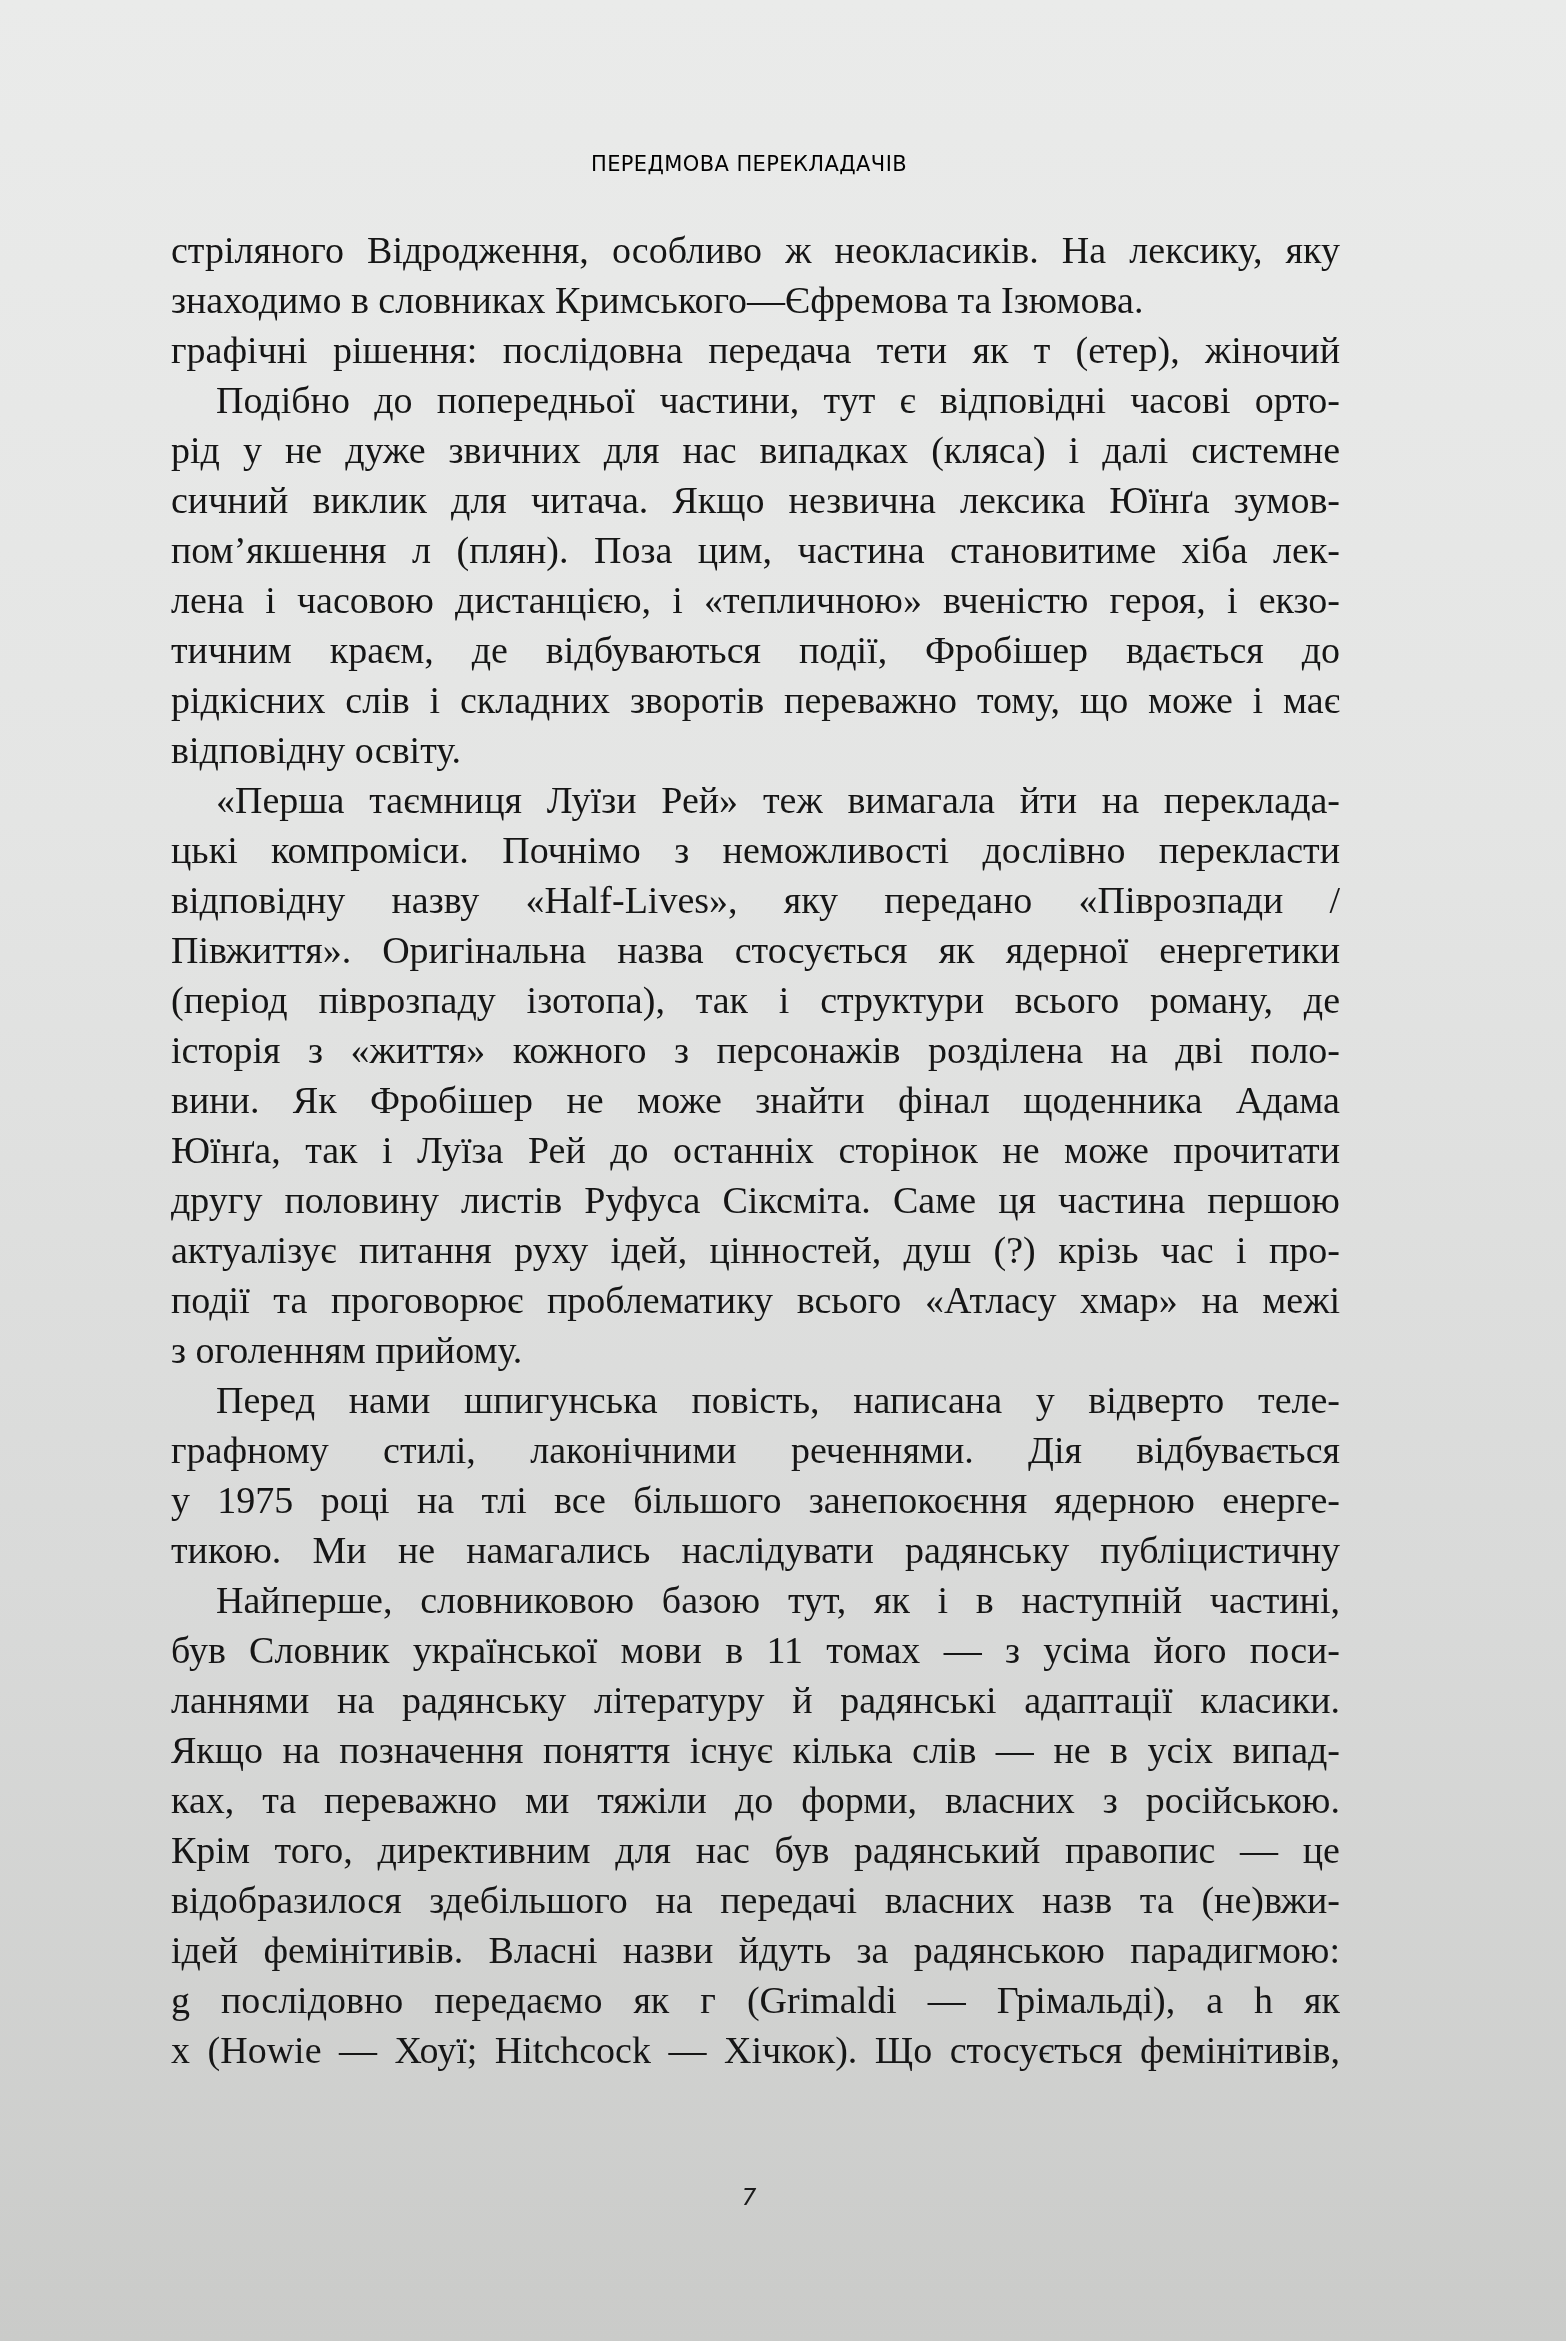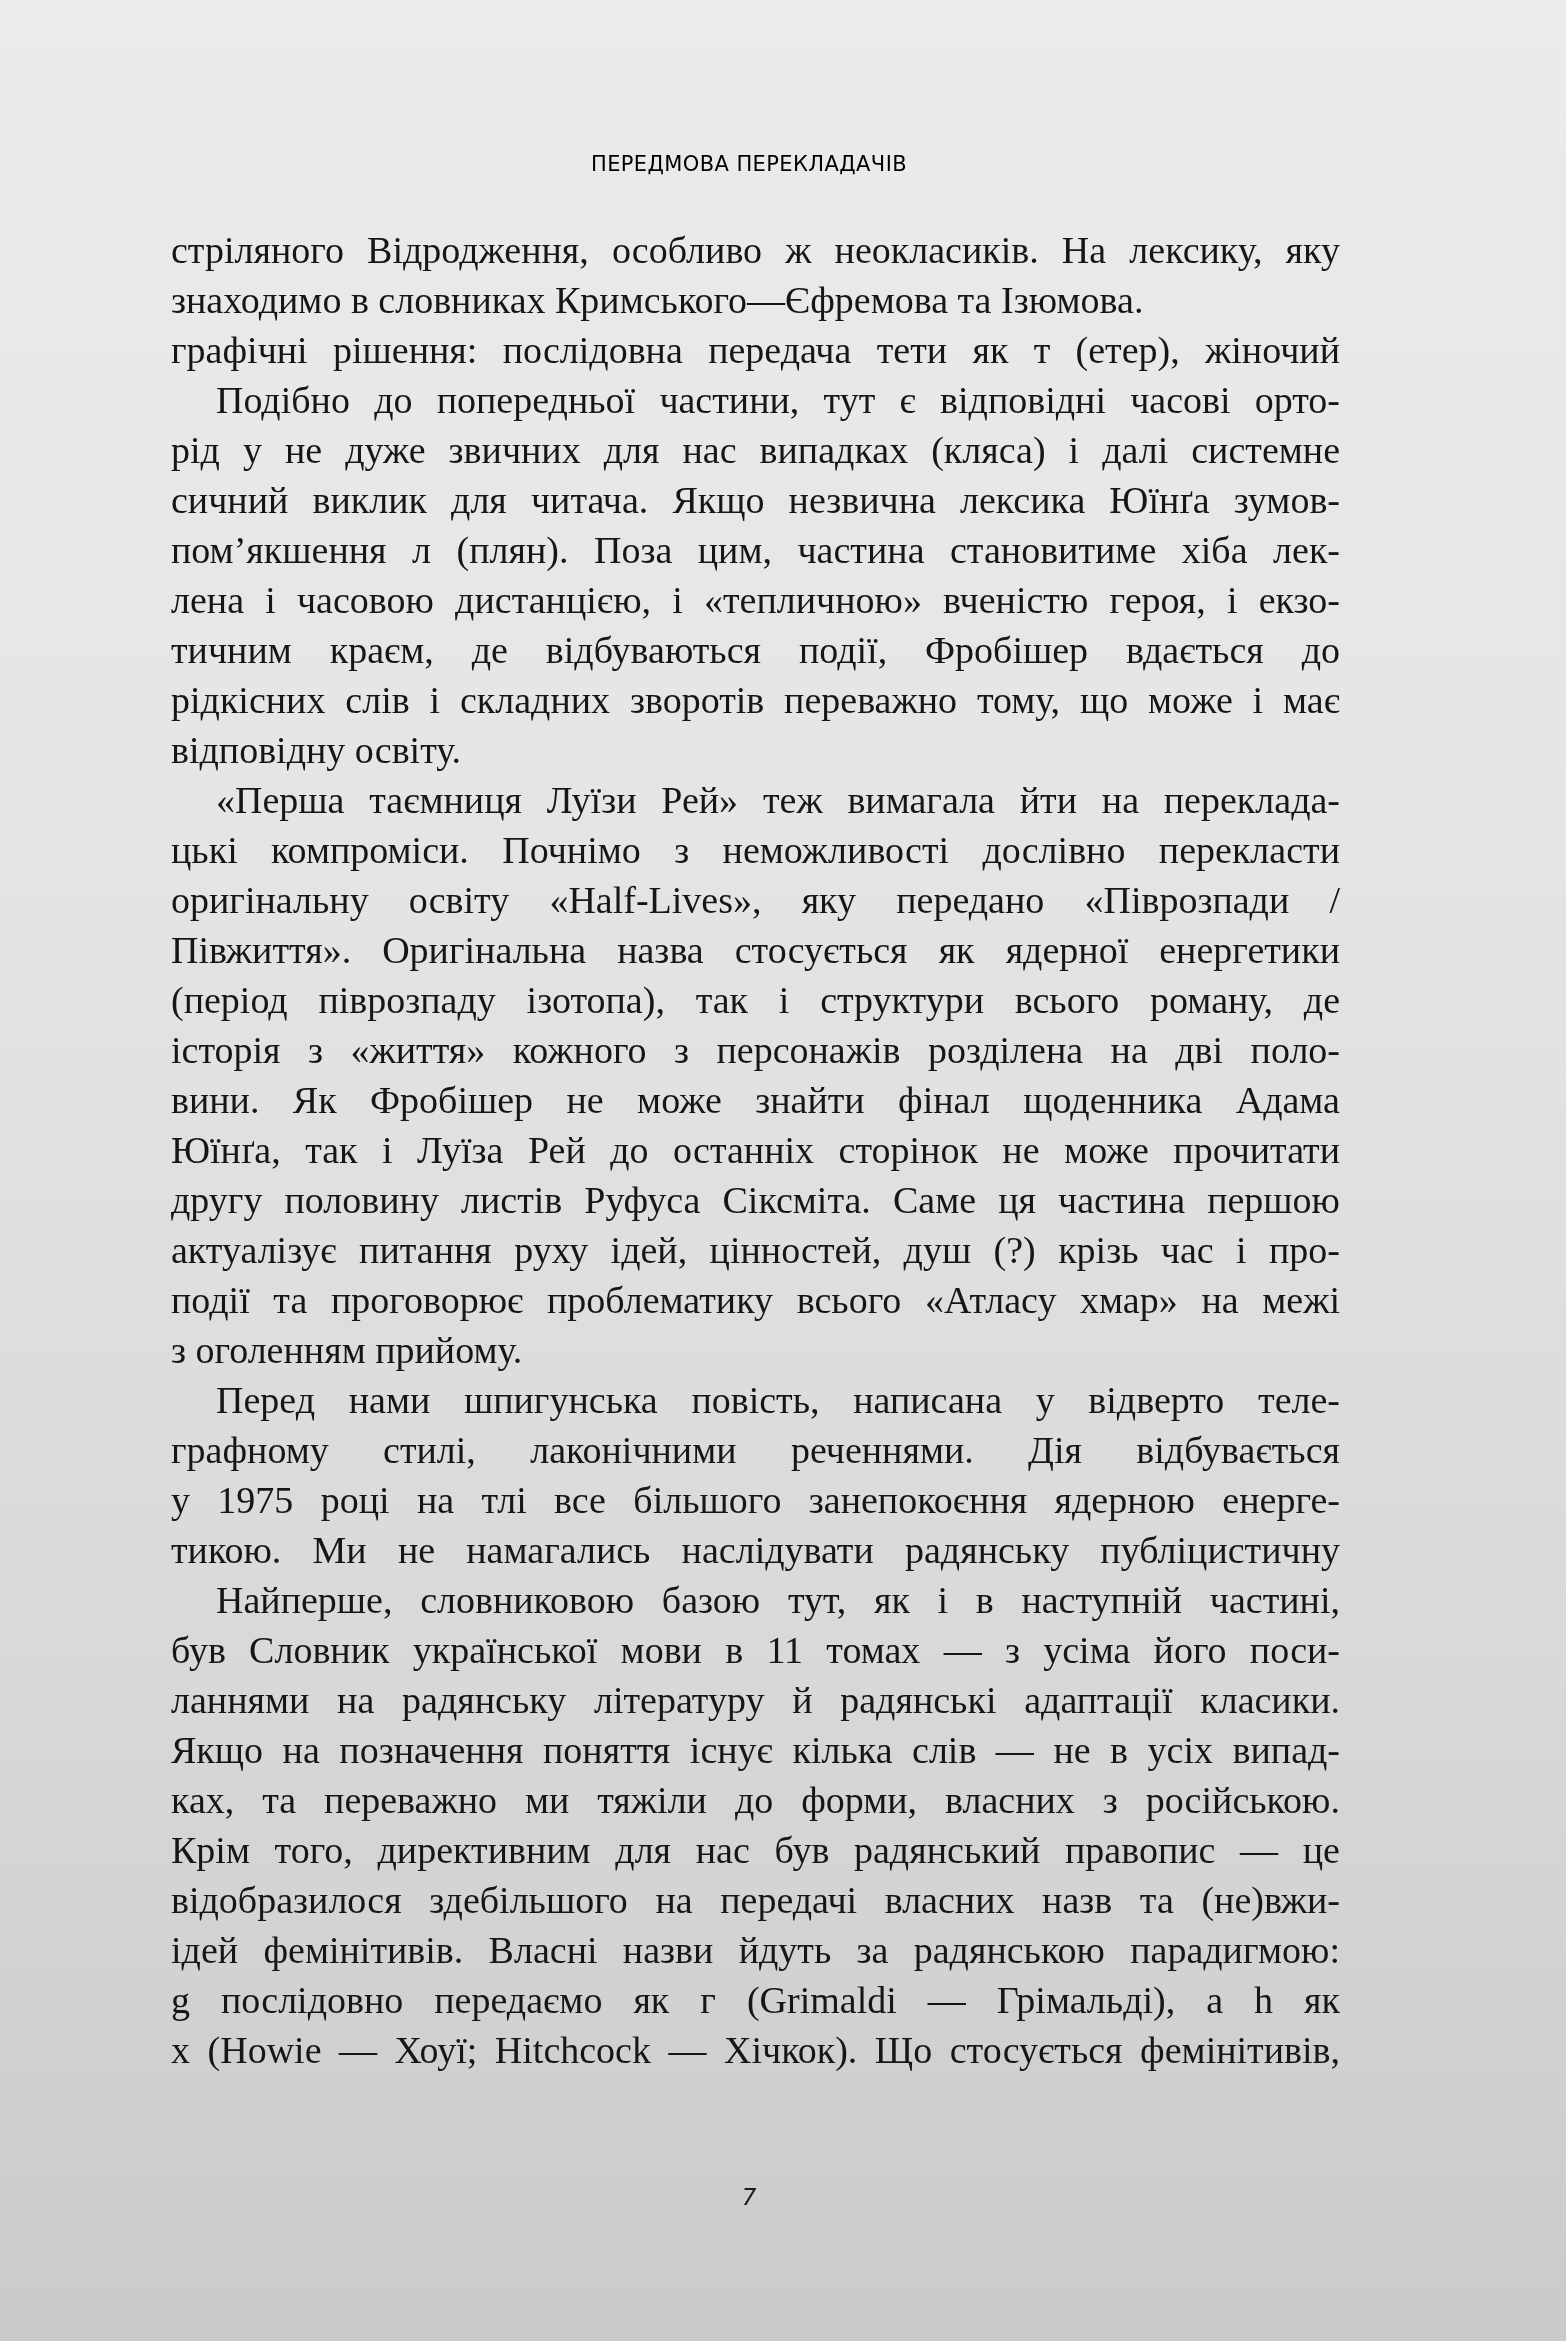--- a/index.html
+++ b/index.html
@@ -91,21 +91,21 @@
       <span class="line">пом’якшення л (плян). Поза цим, частина становитиме хіба лек-</span>
       <span class="line">лена і часовою дистанцією, і «тепличною» вченістю героя, і екзо-</span>
       <span class="line">тичним краєм, де відбуваються події, Фробішер вдається до</span>
       <span class="line">рідкісних слів і складних зворотів переважно тому, що може і має</span>
       <span class="line last">відповідну освіту.</span>
     </div>
 
     <div class="paragraph">
       <span class="line indent">«Перша таємниця Луїзи Рей» теж вимагала йти на переклада-</span>
       <span class="line">цькі компроміси. Почнімо з неможливості дослівно перекласти</span>
-      <span class="line">оригінальну освіту «Half-Lives», яку передано «Піврозпади /</span>
+      <span class="line">відповідну назву «Half-Lives», яку передано «Піврозпади /</span>
       <span class="line">Півжиття». Оригінальна назва стосується як ядерної енергетики</span>
       <span class="line">(період піврозпаду ізотопа), так і структури всього роману, де</span>
       <span class="line">історія з «життя» кожного з персонажів розділена на дві поло-</span>
       <span class="line">вини. Як Фробішер не може знайти фінал щоденника Адама</span>
       <span class="line">Юїнґа, так і Луїза Рей до останніх сторінок не може прочитати</span>
       <span class="line">другу половину листів Руфуса Сіксміта. Саме ця частина першою</span>
       <span class="line">актуалізує питання руху ідей, цінностей, душ (?) крізь час і про-</span>
       <span class="line">події та проговорює проблематику всього «Атласу хмар» на межі</span>
       <span class="line last">з оголенням прийому.</span>
     </div>

